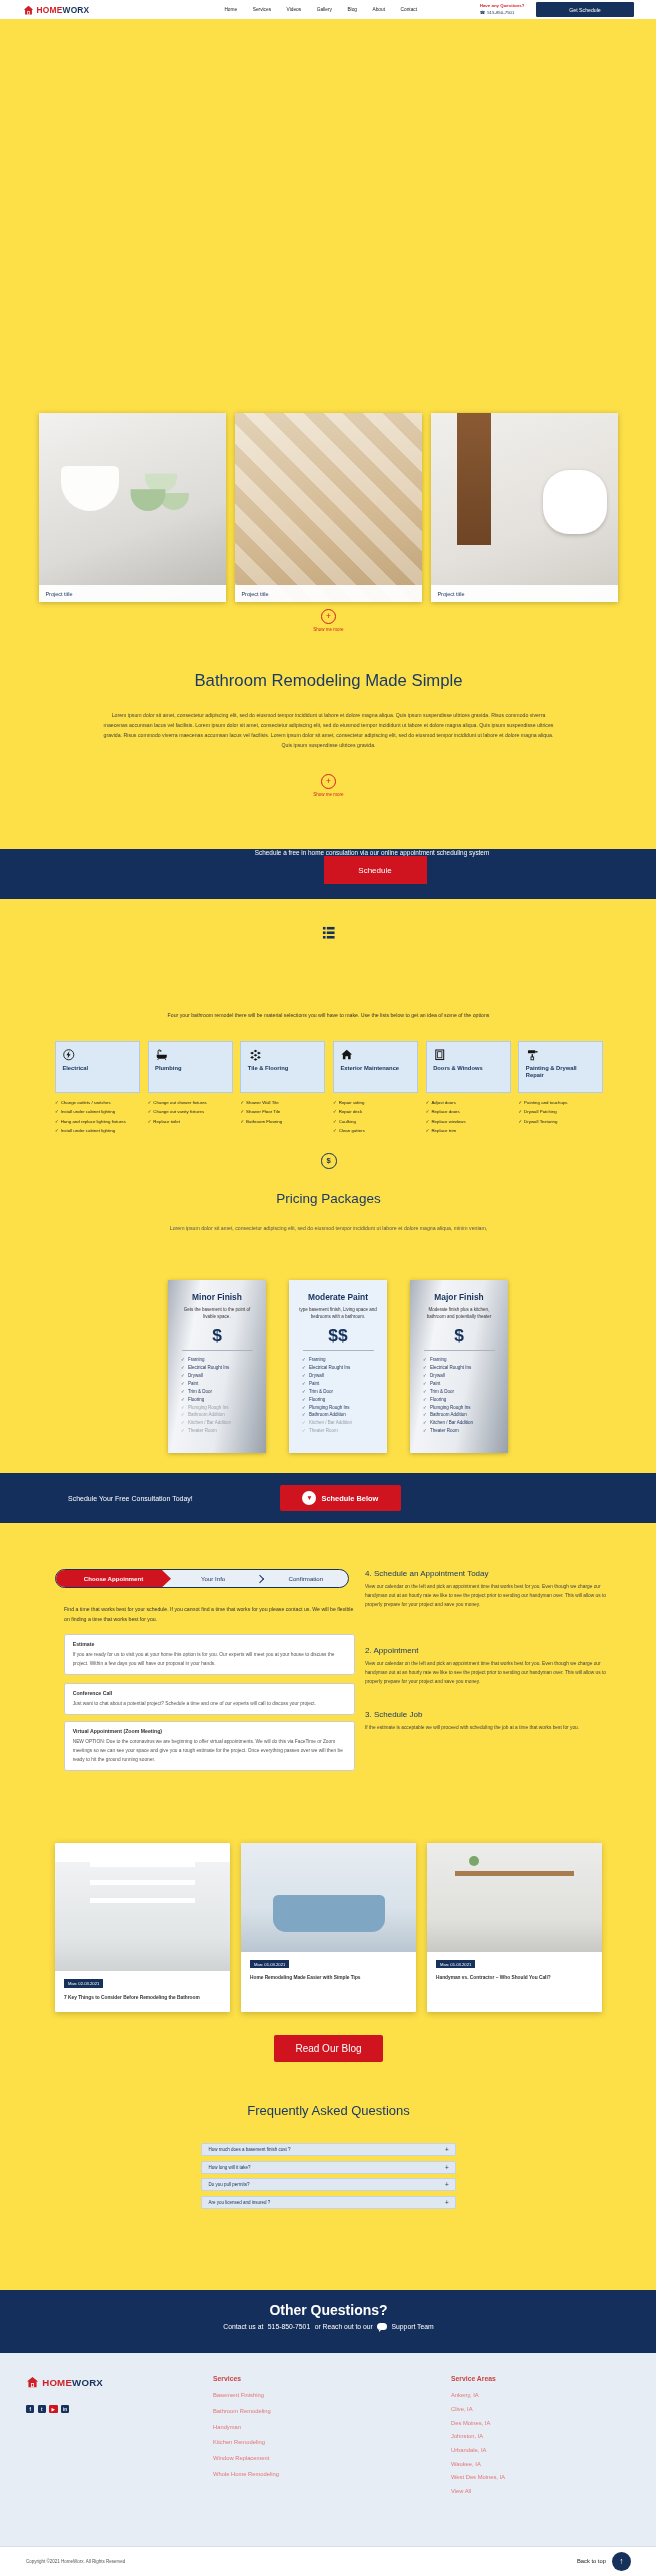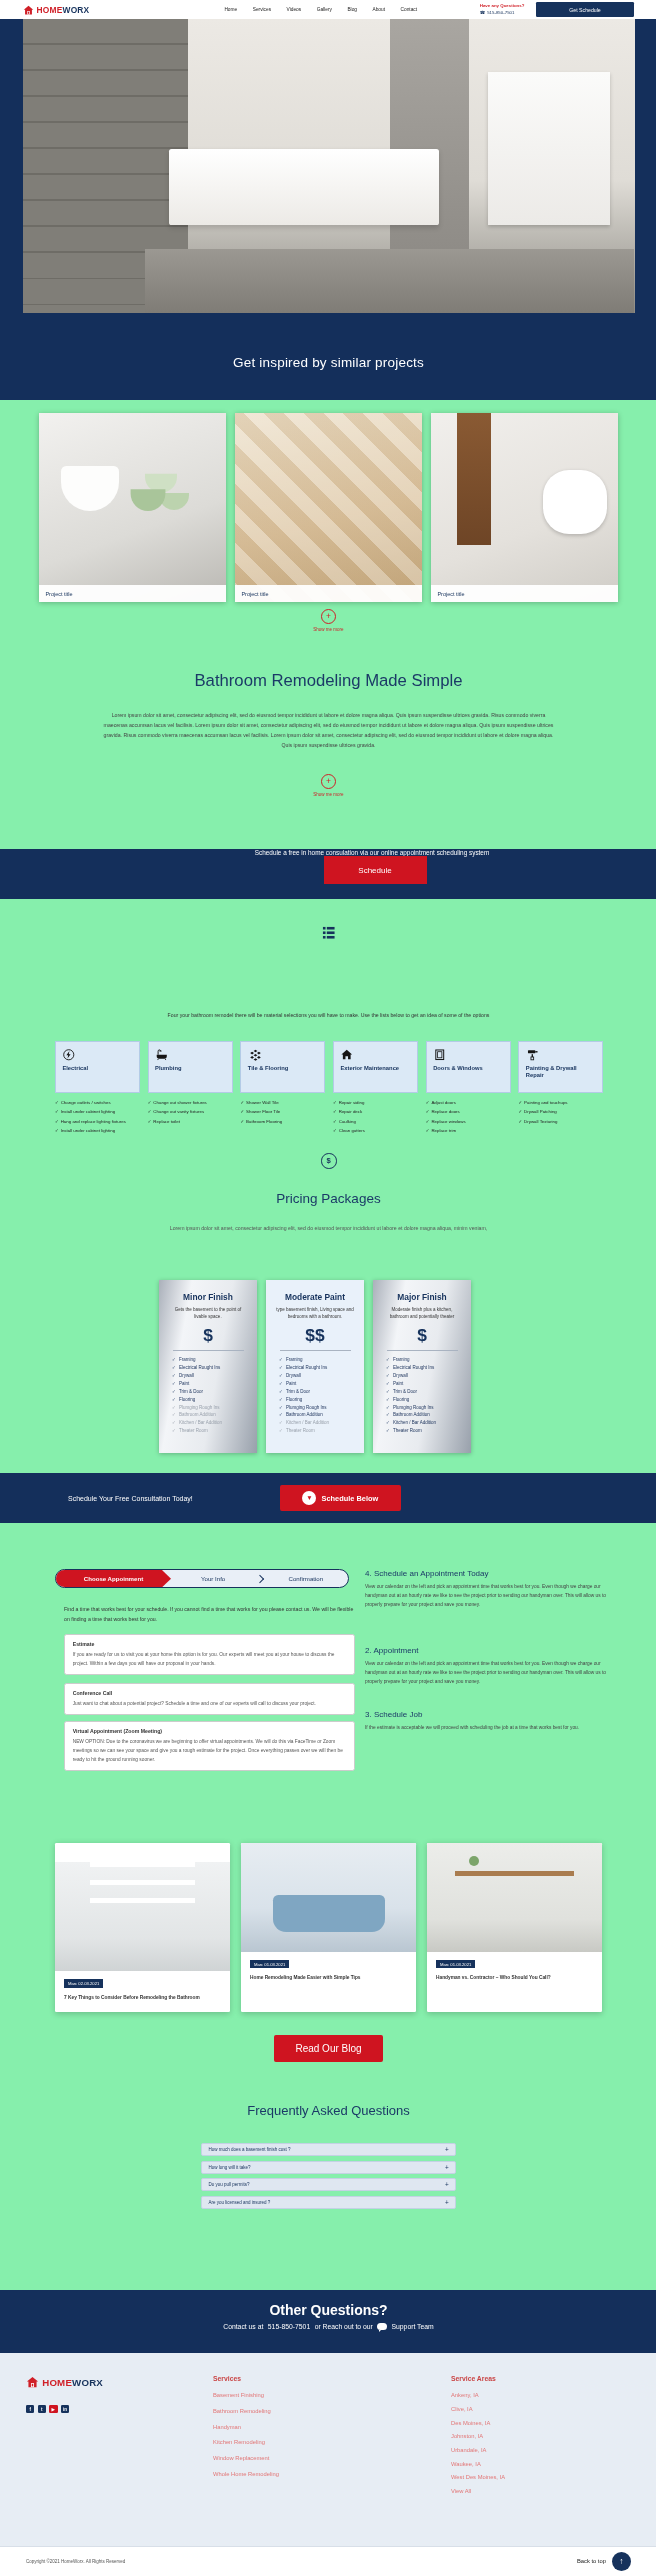--- a/index.html
+++ b/index.html
@@ -1,17 +1,17 @@
 <!DOCTYPE html>
 <html style="font-size:10.3px"><head>
 <meta charset="utf-8">
 <style>
   * { margin:0; padding:0; box-sizing:border-box; }
   body { font-family:"Liberation Sans","DejaVu Sans",sans-serif; background:#fff; }
-  #page { position:relative; width:657px; height:2576px; background:#86efac; overflow:hidden; }
+  #page { position:relative; width:657px; height:2576px; background:#fde047; overflow:hidden; }
 
   
   header { position:absolute; top:0; left:0; width:657px; height:19.3px; background:#fff; display:flex; align-items:center; z-index:5; }
   .logo { display:flex; align-items:center; gap:2.6px; margin-left:23px; }
   .logo-text { font-size:8.4px; font-weight:bold; letter-spacing:0.2px; }
   .lg1 { color:#d01f27; } .lg2 { color:#16325c; }
   nav { display:flex; gap:15.5px; margin-left:135px; }
   .nav-link { font-size:4.8px; color:#222; text-decoration:none; cursor:pointer; }
   .hq { margin-left:auto; text-align:left; line-height:1.5; }
   .hq1 { font-size:4.4px; color:#d01f27; font-weight:bold; }
@@ -67,21 +67,21 @@
   .mat-card .mc-name { font-size:5.8px; font-weight:bold; color:#16325c; margin-top:3.9px; line-height:1.25; }
   .mat-lists { position:absolute; top:1100px; left:55px; width:549px; display:flex; gap:7.7px; }
   .mat-list { width:85px; }
   .mat-item { font-size:4.4px; color:#222; margin-bottom:3.2px; display:flex; gap:1.9px; line-height:1.35; }
   .ck { color:#111; font-weight:bold; font-size:4.5px; }
 
   
   .price-icon { position:absolute; top:1153px; left:321px; width:15.5px; height:15.5px; border:1.3px solid #16325c; border-radius:50%; color:#16325c; font-size:7.7px; font-weight:bold; text-align:center; line-height:13px; }
   .price-title { top:1191px; }
   .price-sub { position:absolute; top:1225px; width:100%; text-align:center; font-size:5.2px; color:#555; }
-  .pkgs { position:absolute; top:1280px; left:159px; display:flex; gap:9px; }
+  .pkgs { position:absolute; top:1280px; left:168px; display:flex; gap:23px; }
   .pkg { width:98px; height:173px; padding-top:11.6px; box-shadow:0 1.3px 4.5px rgba(0,0,0,.25); }
   .pkg-silver { background:linear-gradient(100deg,#aab0ba 0%,#f3f5f8 26%,#e8ebef 58%,#98a0ab 100%); }
   .pkg-blue { background:#e9f1fa; }
   .pkg-name { text-align:center; font-size:8.4px; font-weight:bold; color:#16325c; }
   .pkg-desc { text-align:center; font-size:4.5px; color:#333; padding:0 9px; margin-top:5.2px; line-height:1.5; }
   .pkg-price { text-align:center; font-size:17.4px; color:#16325c; font-weight:bold; margin-top:5.2px; }
   .pkg-div { width:71px; margin:3.9px auto 5.8px; border-top:0.6px solid #a9b3c1; }
   .pkg-feats { padding-left:13px; }
   .feat { font-size:4.5px; color:#21375f; margin-bottom:2.9px; display:flex; gap:3.2px; }
   .feat .ck { color:#16325c; }
@@ -189,30 +189,20 @@
     <div class="hq">
       <div class="hq1">Have any Questions?</div>
       <div class="hq2">
           <span>☎</span>
           <span>515-850-7501</span>
         </div>
     </div>
     <button class="btn-navy">Get Schedule</button>
   </header>
 
-  <div class="hero-band">
-    <div class="hero-photo">
-      <div class="hp-wall"></div>
-      <div class="hp-floor"></div>
-      <div class="hp-shower"></div>
-      <div class="hp-vanity"></div>
-      <div class="hp-tub"></div>
-    </div>
-    <div class="hero-title">Get inspired by similar projects</div>
-  </div>
 
   <div class="projects">
     <div class="proj-card">
       <div class="proj-img pi1"></div>
       <div class="proj-label">
           <span>Project title</span>
         </div>
     </div>
     <div class="proj-card">
       <div class="proj-img pi2"></div>

